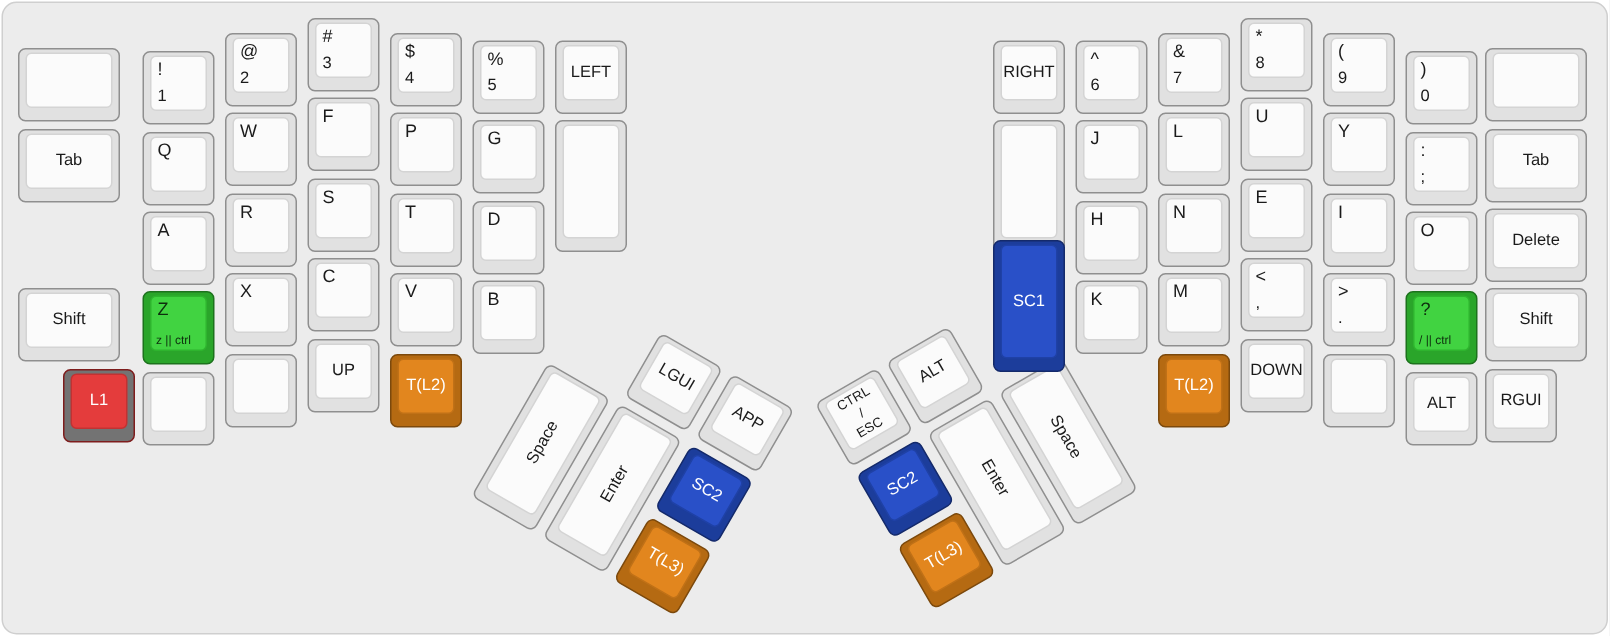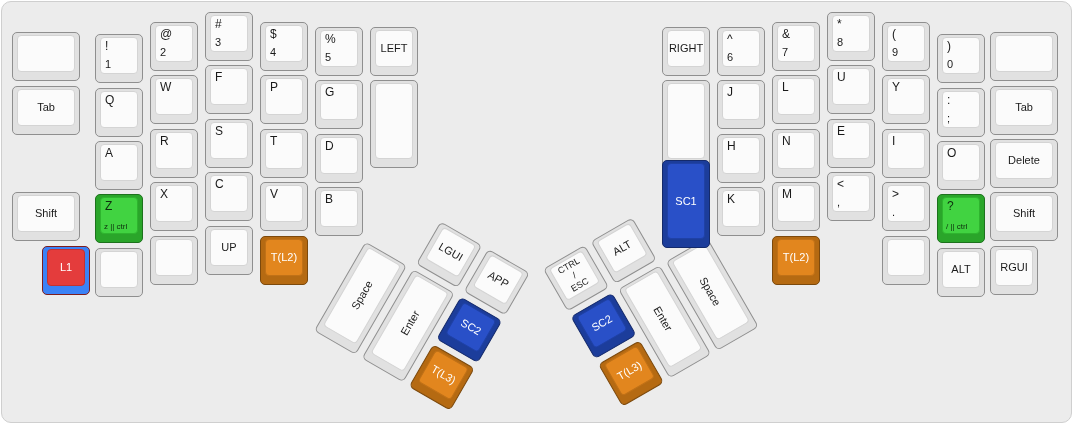--- a/index.html
+++ b/index.html
@@ -11,21 +11,21 @@
   .t15{height:88px}
   .tall{height:103px}
   .lt{position:absolute;top:2px;left:4px;font-size:12px;line-height:1.05}
   .lb{position:absolute;bottom:2px;left:4px;font-size:11px;line-height:1.05}
   .lb.sm{font-size:8px;left:3px;white-space:nowrap}
   .ctr{display:flex;align-items:center;justify-content:center;text-align:center;font-size:11px;line-height:1.1}
   .c3{display:flex;flex-direction:column;align-items:center;justify-content:center;font-size:9px;line-height:1.25;text-align:center}
   .vl{transform:rotate(-90deg);white-space:nowrap;font-size:11px}
   .vr{transform:rotate(90deg);white-space:nowrap;font-size:11px}
   .cluster{position:absolute;width:1px;height:1px;transform-origin:0 0}
-  .red{background:#3b82f6;border-color:#7e1d1d}.red .cap{background:var(--red,#e43c3c);border-color:#c23232;color:#fff}
+  .red{background:#737373;border-color:#7e1d1d}.red .cap{background:var(--red,#e43c3c);border-color:#c23232;color:#fff}
   .green{background:#2aa52a;border-color:#1d721d}.green .cap{background:var(--green,#41d341);border-color:#2eb42e;color:#0e2e0e}
   .blue{background:#1c3d9b;border-color:#142a6b}.blue .cap{background:var(--blue,#2950c8);border-color:#1f41a6;color:#fff}
   .orange{background:#b56a12;border-color:#7c490c}.orange .cap{background:var(--orange,#e2861e);border-color:#c07117;color:#fff}
 </style>
 </head>
 <body>
 
 <div id="board">
 
   <div class="key w15" style="left:10px;top:30px">
@@ -329,20 +329,25 @@
       <div class="cap">
         <span class="lt">E</span>
       </div>
     </div>
   <div class="key" style="left:825px;top:170px">
       <div class="cap">
         <span class="lt">&lt;</span>
         <span class="lb">,</span>
       </div>
     </div>
+  <div class="key" style="left:825px;top:224px">
+      <div class="cap ctr">
+        <span>DOWN</span>
+      </div>
+    </div>
 
   <div class="key" style="left:880px;top:20px">
       <div class="cap">
         <span class="lt">(</span>
         <span class="lb">9</span>
       </div>
     </div>
   <div class="key" style="left:880px;top:73px">
       <div class="cap">
         <span class="lt">Y</span>

